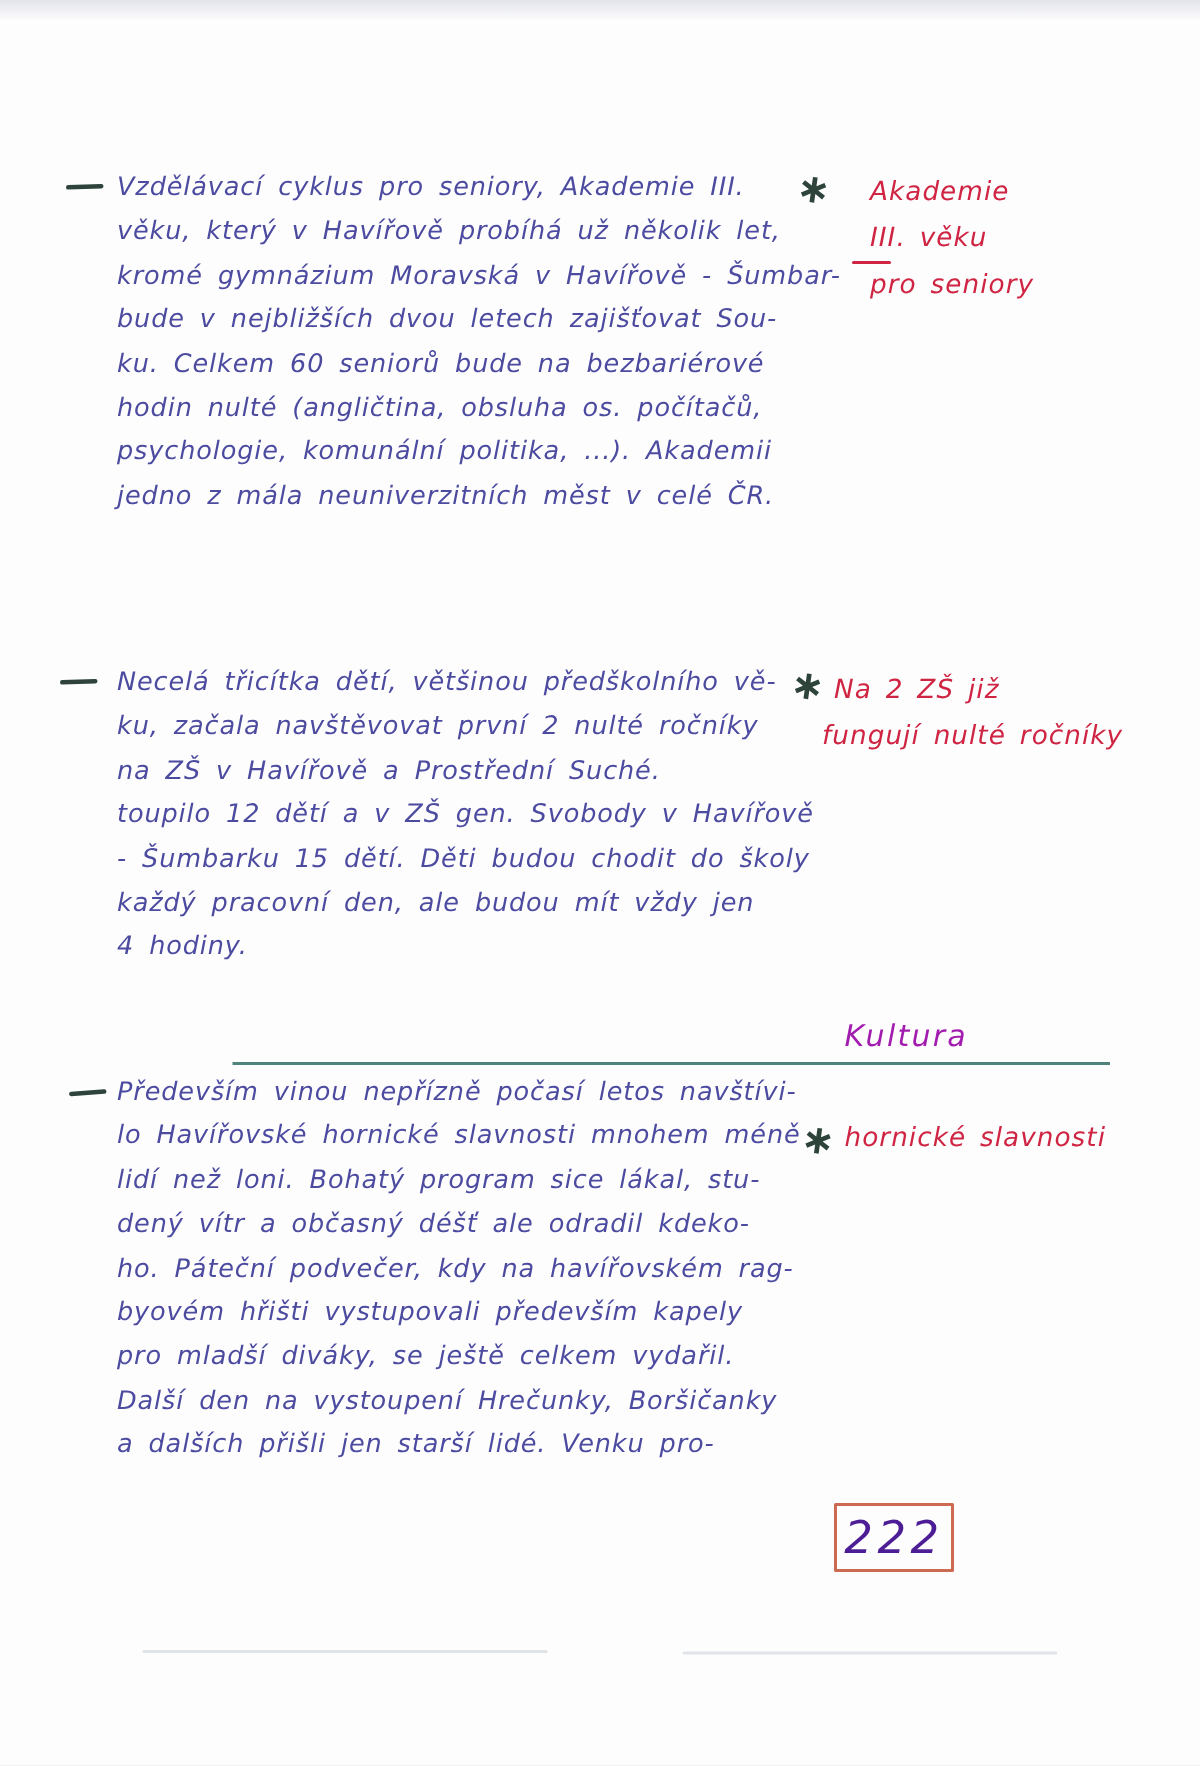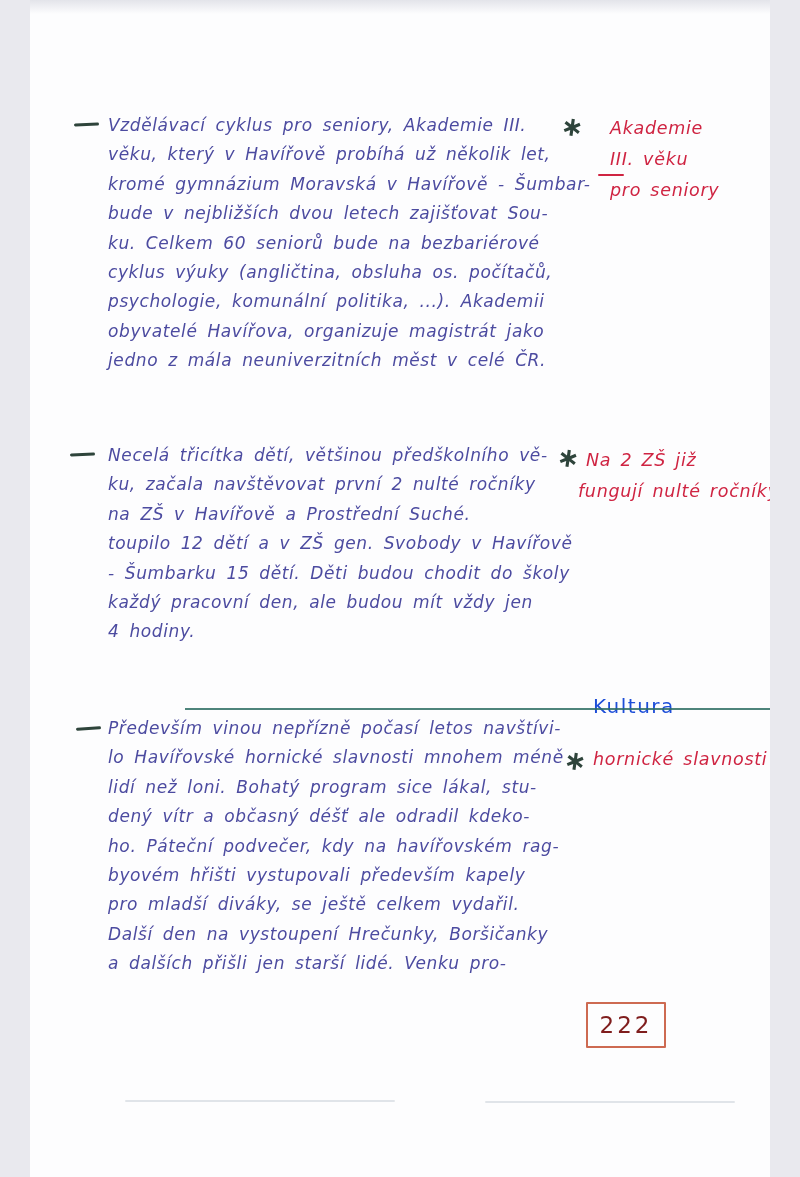--- a/index.html
+++ b/index.html
@@ -1,18 +1,18 @@
 <!DOCTYPE html>
 <html lang="cs"><head>
 <meta charset="utf-8">
 <style>
   html, body { margin: 0; padding: 0; background: #e9e9ee; }
   .page {
     position: relative;
-    width: 740px;
+    width: 800px;
     height: 1177px;
     margin: 0 auto;
     background: #fdfdfe;
     overflow: hidden;
     font-family: "DejaVu Sans", sans-serif;
   }
   
   .page::before {
     content: "";
     position: absolute;
@@ -62,46 +62,47 @@
 
   .underline-mark {
     position: absolute;
     height: 2px;
     background: #cf2442;
     border-radius: 1px;
   }
 
   .section-heading {
     position: absolute;
-    color: #1d4ed8;
+    font-style: italic;
+    color: #a21caf;
     font-size: 20px;
     letter-spacing: 1.5px;
     white-space: nowrap;
-    margin-top: 16px;
   }
   .section-rule {
     position: absolute;
     height: 2px;
     background: #2f6f64;
     opacity: 0.85;
   }
 
   .page-number-box {
     position: absolute;
     left: 556px; top: 1002px;
     width: 76px; height: 42px;
     border: 2px solid #cd6a52;
     border-radius: 1px;
     display: flex;
     align-items: center;
     justify-content: center;
   }
   .page-number {
-    color: #7f1d1d;
-    font-size: 23px;
+    font-style: italic;
+    color: #4c1d95;
+    font-size: 30px;
     letter-spacing: 3px;
   }
 
   .ghost-line {
     position: absolute;
     height: 2px;
     background: #e0e4e9;
     border-radius: 1px;
   }
 </style>
@@ -110,23 +111,22 @@
 
 <div class="page">
 
   <span class="dash-marker" style="left:44px; top:123px;"></span>
   <div class="para handwriting" style="top:111px;">
     <div class="line">Vzdělávací cyklus pro seniory, Akademie III.</div>
     <div class="line">věku, který v Havířově probíhá už několik let,</div>
     <div class="line">kromé gymnázium Moravská v Havířově - Šumbar-</div>
     <div class="line">bude v nejbližších dvou letech zajišťovat Sou-</div>
     <div class="line">ku. Celkem 60 seniorů bude na bezbariérové</div>
-    <div class="line">cyklus výuky (angličtina, obsluha os. počítačů,</div>
+    <div class="line">hodin nulté (angličtina, obsluha os. počítačů,</div>
     <div class="line">psychologie, komunální politika, ...). Akademii</div>
-    <div class="line">obyvatelé Havířova, organizuje magistrát jako</div>
     <div class="line">jedno z mála neuniverzitních měst v celé ČR.</div>
   </div>
 
   <span class="star-marker" style="left:531px; top:113px;">∗</span>
   <div class="margin-note" style="left:580px; top:113px;">
     <div class="note-line">Akademie</div>
     <div class="note-line">III. věku</div>
     <div class="note-line">pro seniory</div>
   </div>
   <span class="underline-mark" style="left:568px; top:174px; width:26px;"></span>

